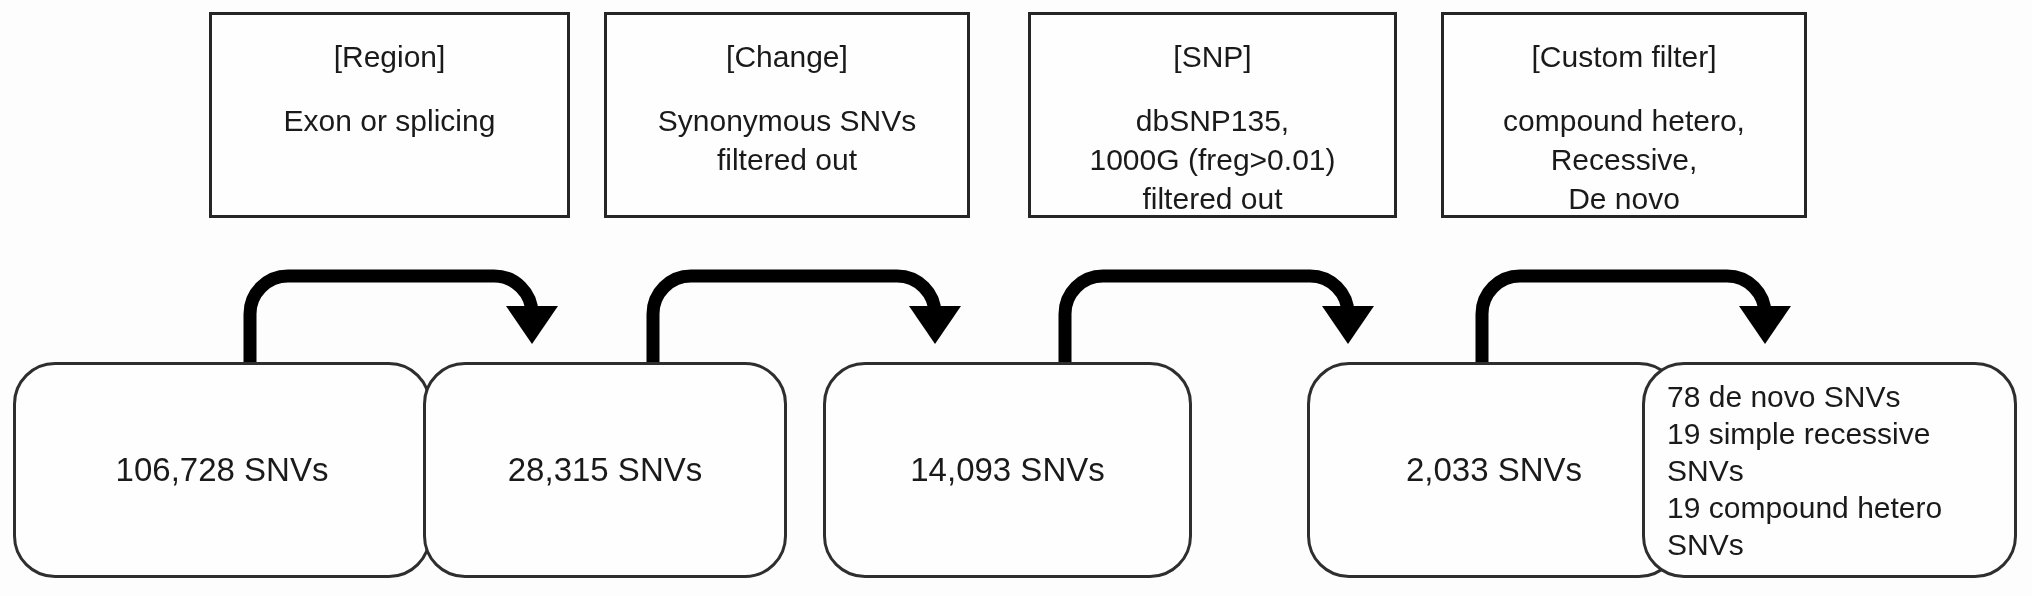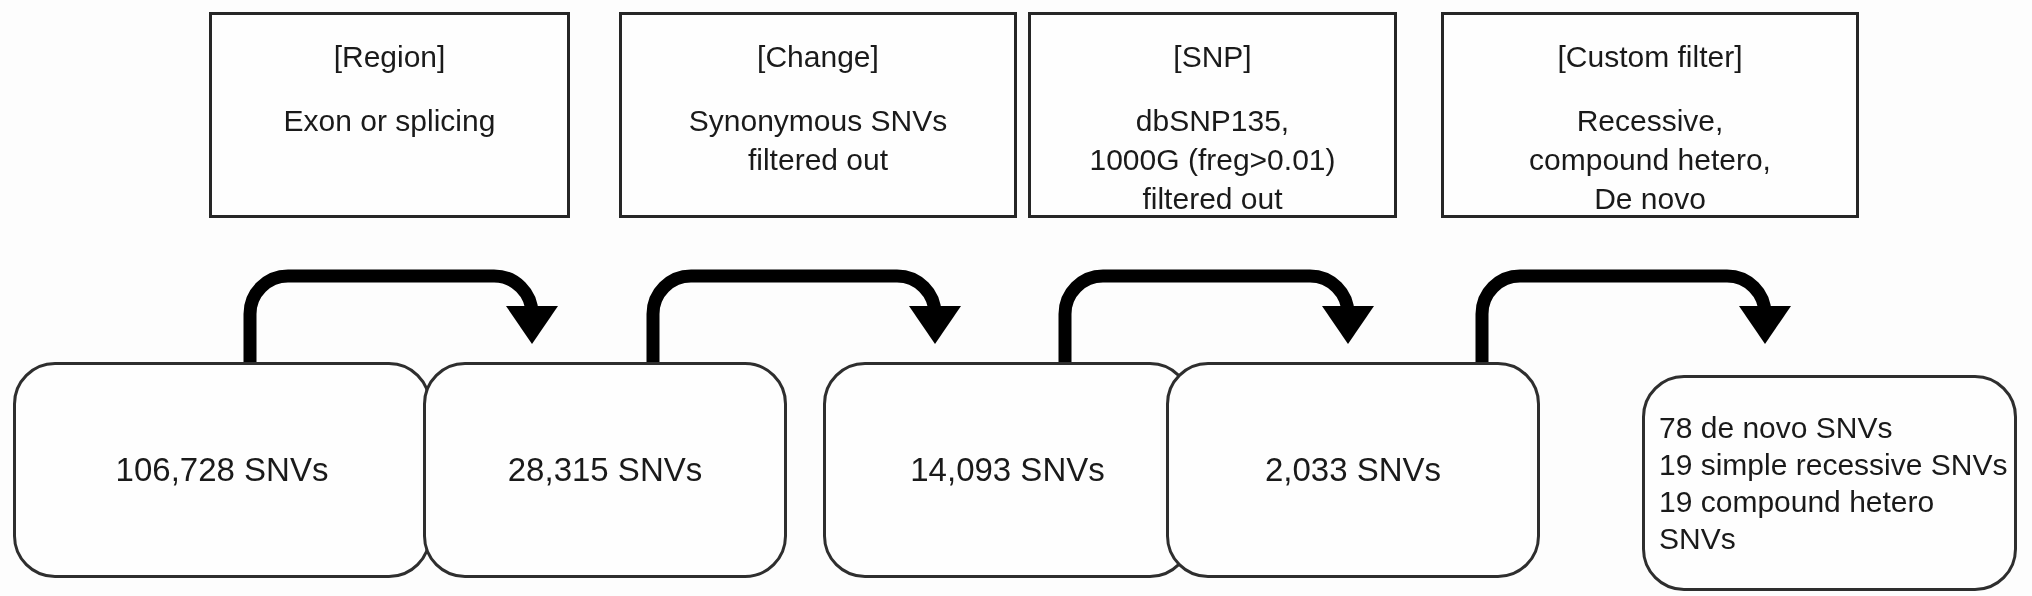--- a/index.html
+++ b/index.html
@@ -29,22 +29,22 @@
 
   .node{
     position:absolute;top:362px;height:216px;
     border:3px solid #2e2e2e;border-radius:42px;background:#fefefe;
     box-sizing:border-box;
     display:flex;align-items:center;justify-content:center;
     font-size:33px;
   }
   .node-results{
     flex-direction:column;align-items:flex-start;justify-content:center;
-    padding-left:14px;
-    font-size:30px;line-height:37px;margin-top:13px;
+    padding-left:22px;
+    font-size:30px;line-height:37px;
   }
 </style>
 </head>
 <body>
 
 <div class="canvas">
 
   <svg class="arrows" viewBox="0 0 2032 596" xmlns="http://www.w3.org/2000/svg">
     <g>
       <path d="M250 364 V314 A38 38 0 0 1 288 276 H494 A38 38 0 0 1 532 314"></path>
@@ -62,53 +62,53 @@
       <path d="M1482 364 V314 A38 38 0 0 1 1520 276 H1727 A38 38 0 0 1 1765 314"></path>
       <polygon points="1739,306 1791,306 1765,344"></polygon>
     </g>
   </svg>
 
   <div class="filter" style="left:209px;width:361px">
     <div class="flabel">[Region]</div>
     <div class="fline">Exon or splicing</div>
   </div>
 
-  <div class="filter" style="left:619px;width:398px">
+  <div class="filter" style="left:604px;width:366px">
     <div class="flabel">[Change]</div>
     <div class="fline">Synonymous SNVs</div>
     <div class="fline">filtered out</div>
   </div>
 
   <div class="filter" style="left:1028px;width:369px">
     <div class="flabel">[SNP]</div>
     <div class="fline">dbSNP135,</div>
     <div class="fline">1000G (freg&gt;0.01)</div>
     <div class="fline">filtered out</div>
   </div>
 
-  <div class="filter" style="left:1441px;width:418px">
+  <div class="filter" style="left:1441px;width:366px">
     <div class="flabel">[Custom filter]</div>
+    <div class="fline">compound hetero,</div>
     <div class="fline">Recessive,</div>
-    <div class="fline">compound hetero,</div>
     <div class="fline">De novo</div>
   </div>
 
   <div class="node" style="left:13px;width:418px">
     <span>106,728 SNVs</span>
   </div>
 
   <div class="node" style="left:423px;width:364px">
     <span>28,315 SNVs</span>
   </div>
 
   <div class="node" style="left:823px;width:369px">
     <span>14,093 SNVs</span>
   </div>
 
-  <div class="node" style="left:1166px;width:374px">
+  <div class="node" style="left:1307px;width:374px">
     <span>2,033 SNVs</span>
   </div>
 
   <div class="node node-results" style="left:1642px;width:375px">
     <div>78 de novo SNVs</div>
     <div>19 simple recessive SNVs</div>
     <div>19 compound hetero SNVs</div>
   </div>
 
 </div>

